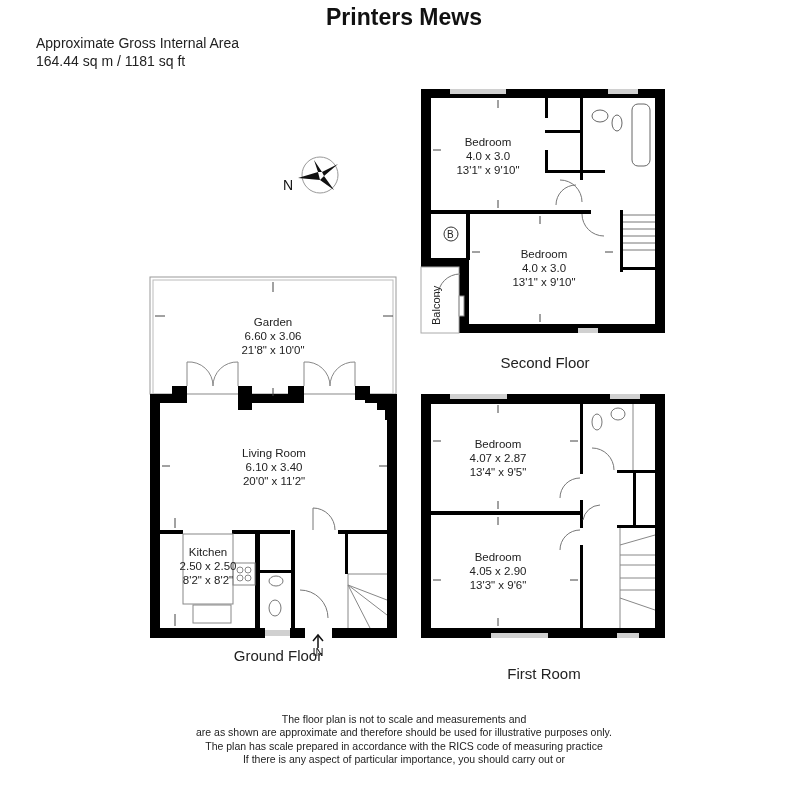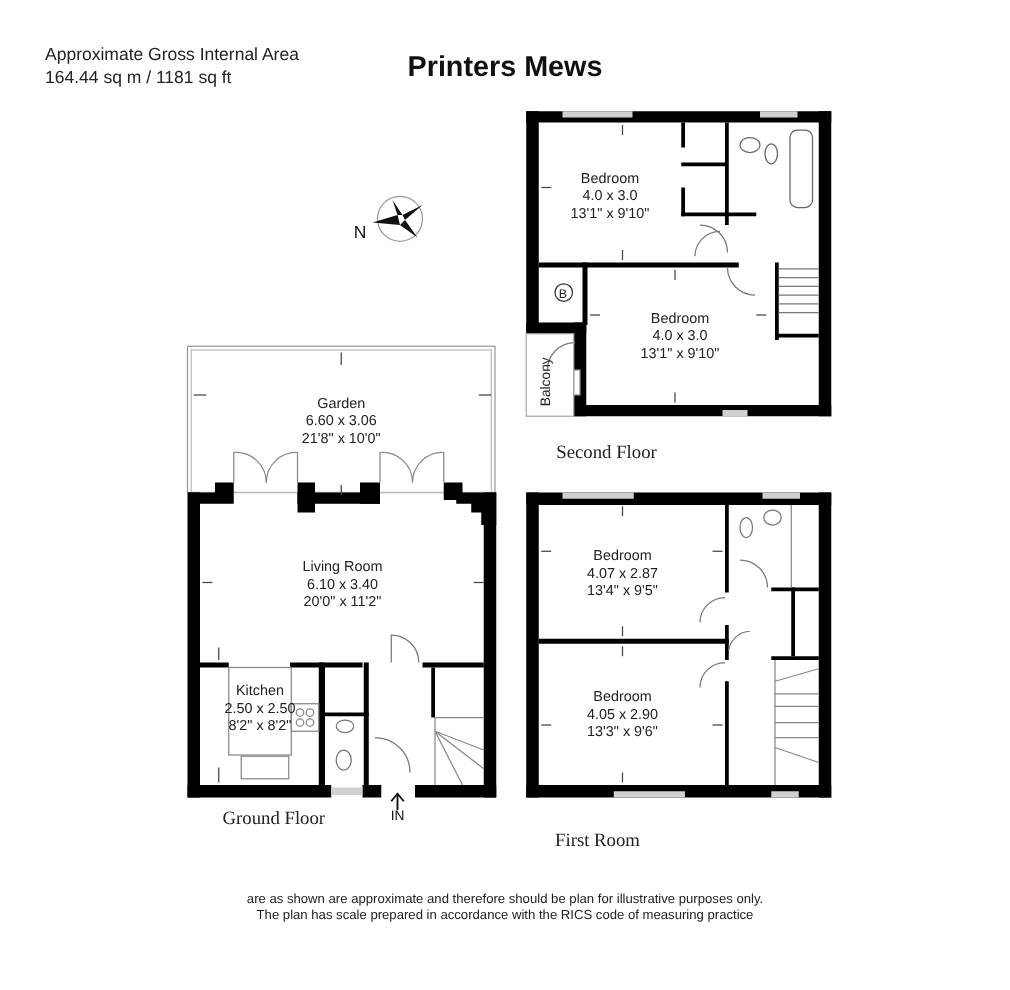--- a/index.html
+++ b/index.html
@@ -1,20 +1,20 @@
 <!DOCTYPE html>
 <html><head>
 <meta charset="utf-8">
 <style>
   html,body{margin:0;padding:0;background:#fff;}
   body{width:808px;height:792px;position:relative;overflow:hidden;font-family:"Liberation Sans",sans-serif;color:#222;}
-  .title{position:absolute;left:0;width:808px;top:4px;text-align:center;font-weight:bold;font-size:23px;color:#111;margin-top:36px;}
+  .title{position:absolute;left:0;width:808px;top:4px;text-align:center;font-weight:bold;font-size:23px;color:#111;}
   .sub{position:absolute;left:0;width:808px;text-align:left;font-size:14px;color:#222;padding-left:36px;}
   .plan{position:absolute;left:0;top:0;}
-  .floor-label{position:absolute;font-size:15px;color:#222;text-align:left;width:200px;font-family:Liberation Serif, serif;}
+  .floor-label{position:absolute;font-size:15px;color:#222;text-align:center;width:200px;}
   .disclaimer{position:absolute;left:0;width:808px;top:713px;text-align:center;font-size:10.5px;line-height:13.3px;color:#222;}
   svg text{font-family:"Liberation Sans",sans-serif;}
 </style>
 </head>
 <body>
 
 <div class="title">Printers Mews</div>
 <div class="sub" style="top:35px">Approximate Gross Internal Area</div>
 <div class="sub" style="top:53px">164.44 sq m / 1181 sq ft</div>
 
@@ -233,15 +233,17 @@
     <text x="498" y="575" font-size="11.5" text-anchor="middle" fill="#222">4.05 x 2.90</text>
     <text x="498" y="589" font-size="11.5" text-anchor="middle" fill="#222">13'3" x 9'6"</text>
   </g>
 </svg>
 
 <div class="floor-label" style="left:445px;top:354px">Second Floor</div>
 <div class="floor-label" style="left:178px;top:647px">Ground Floor</div>
 <div class="floor-label" style="left:444px;top:665px">First Room</div>
 
 <div class="disclaimer">
-  <div>are as shown are approximate and therefore should be plan for illustrative purposes only.</div>
+  <div>The floor plan is not to scale and measurements and</div>
+  <div>are as shown are approximate and therefore should be used for illustrative purposes only.</div>
   <div>The plan has scale prepared in accordance with the RICS code of measuring practice</div>
+  <div>If there is any aspect of particular importance, you should carry out or</div>
 </div>
 
 </body></html>

